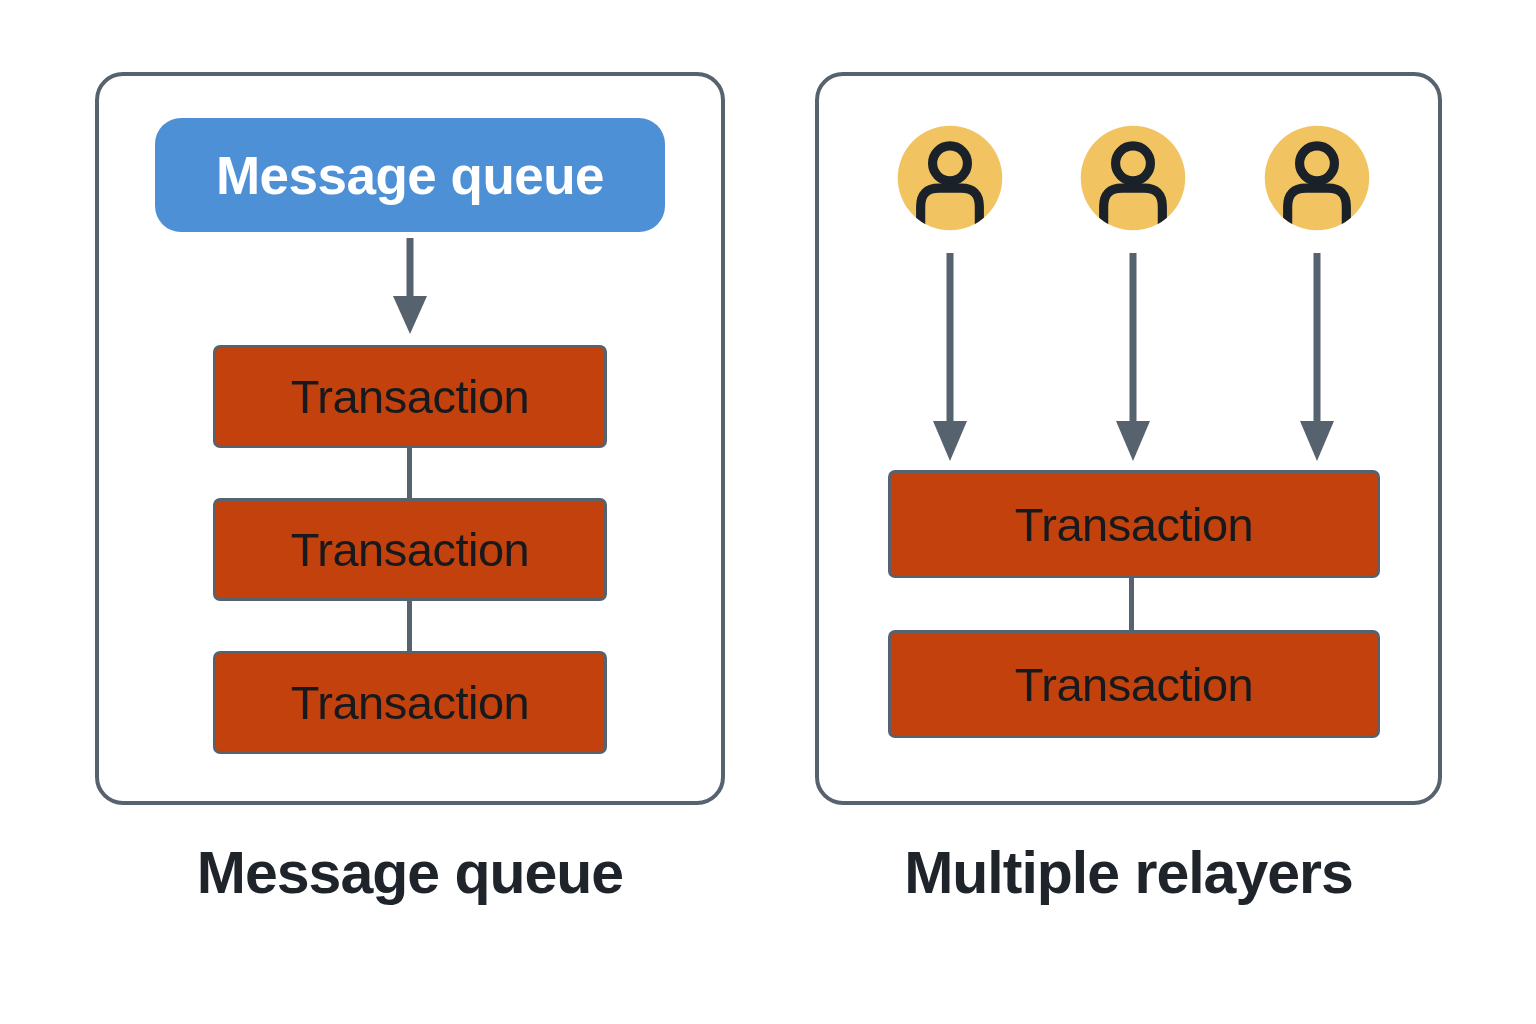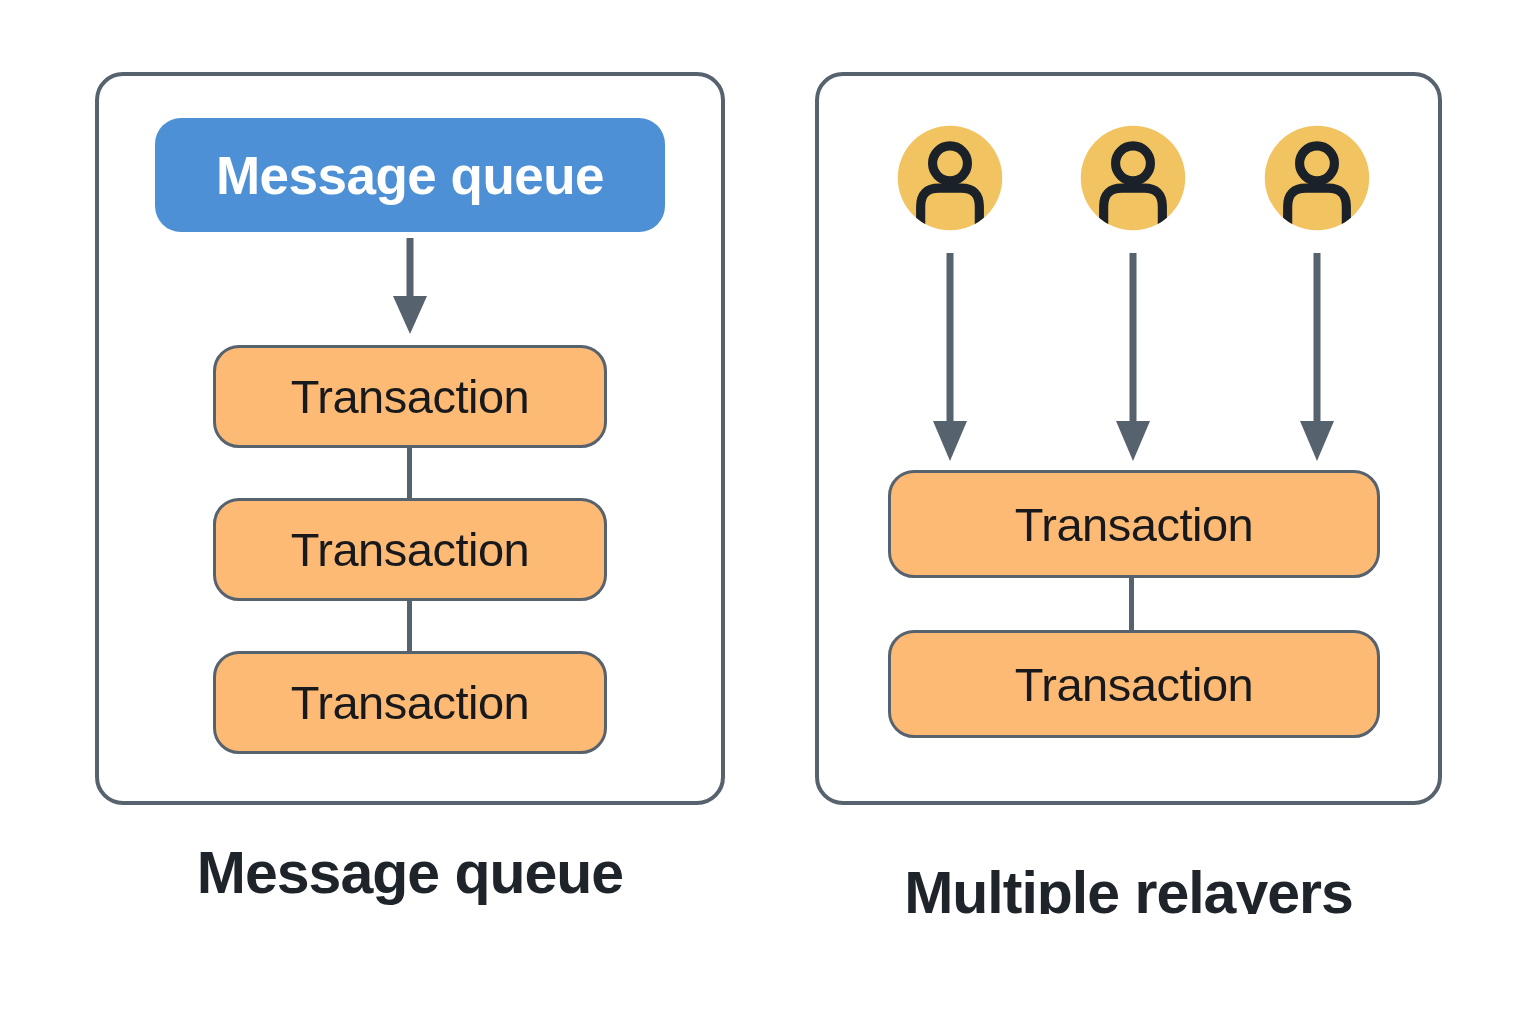--- a/index.html
+++ b/index.html
@@ -33,23 +33,23 @@
     border-radius: 26px;
     display: flex; align-items: center; justify-content: center;
     color: #ffffff;
     font-size: 53px;
     font-weight: 700;
     letter-spacing: -0.5px;
   }
 
   .node {
     position: absolute;
-    background: #fdba74;
+    background: #c2410c;
     border: 3.5px solid #57626F;
-    border-radius: 26px;
+    border-radius: 7px;
     box-sizing: border-box;
     display: flex; align-items: center; justify-content: center;
     color: #17191C;
     font-size: 47px;
     font-weight: 400;
     letter-spacing: -0.5px;
     z-index: 2;
   }
   .node-l { left: 213px; width: 394px; height: 103px; }
   .node-l1 { top: 345px; }
@@ -84,21 +84,21 @@
     position: absolute;
     top: 838px;
     height: 70px;
     display: flex; align-items: center; justify-content: center;
     font-size: 59px;
     font-weight: 700;
     color: #1F242B;
     letter-spacing: -1px;
   }
   .caption-left  { left: 95px;  width: 630px; }
-  .caption-right { left: 815px; width: 627px; margin-top: 20px; }
+  .caption-right { left: 815px; width: 627px; }
 </style>
 </head>
 <body>
 
 <div class="canvas">
 
   <div class="panel panel-left"></div>
 
   <div class="queue-badge">
     <span>Message queue</span>

